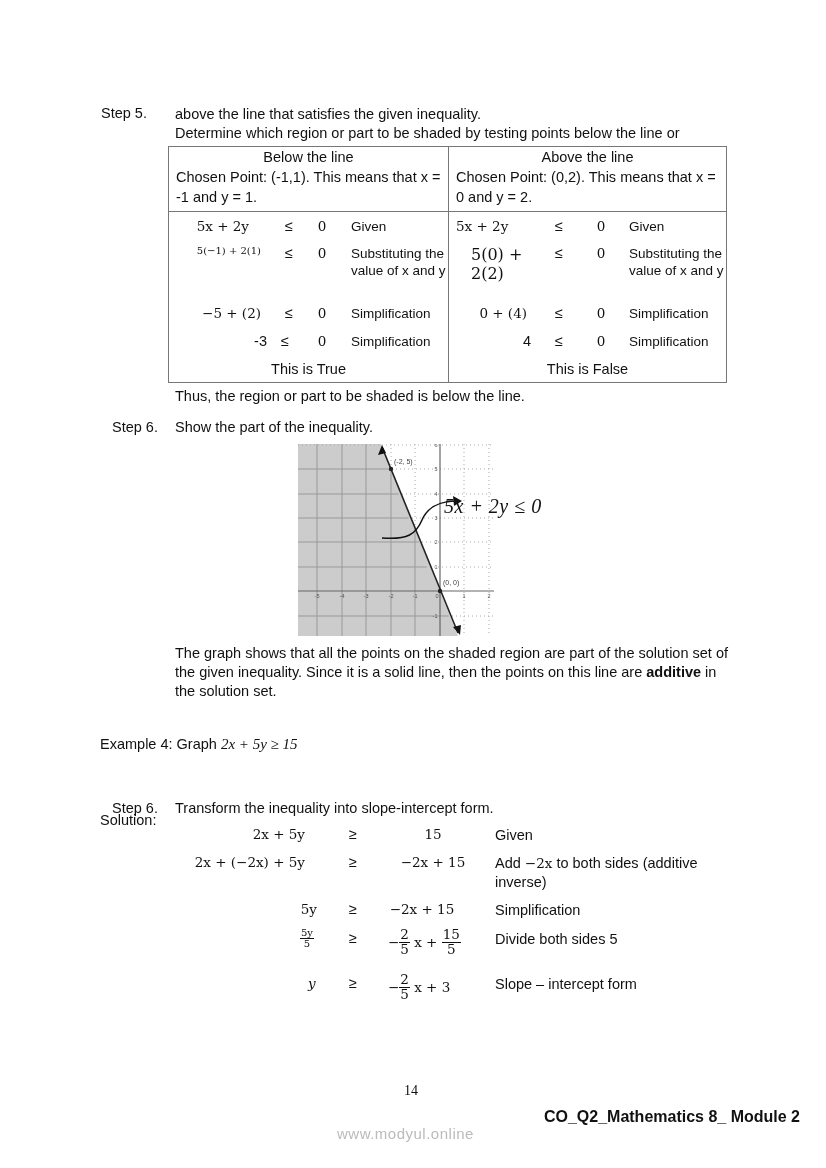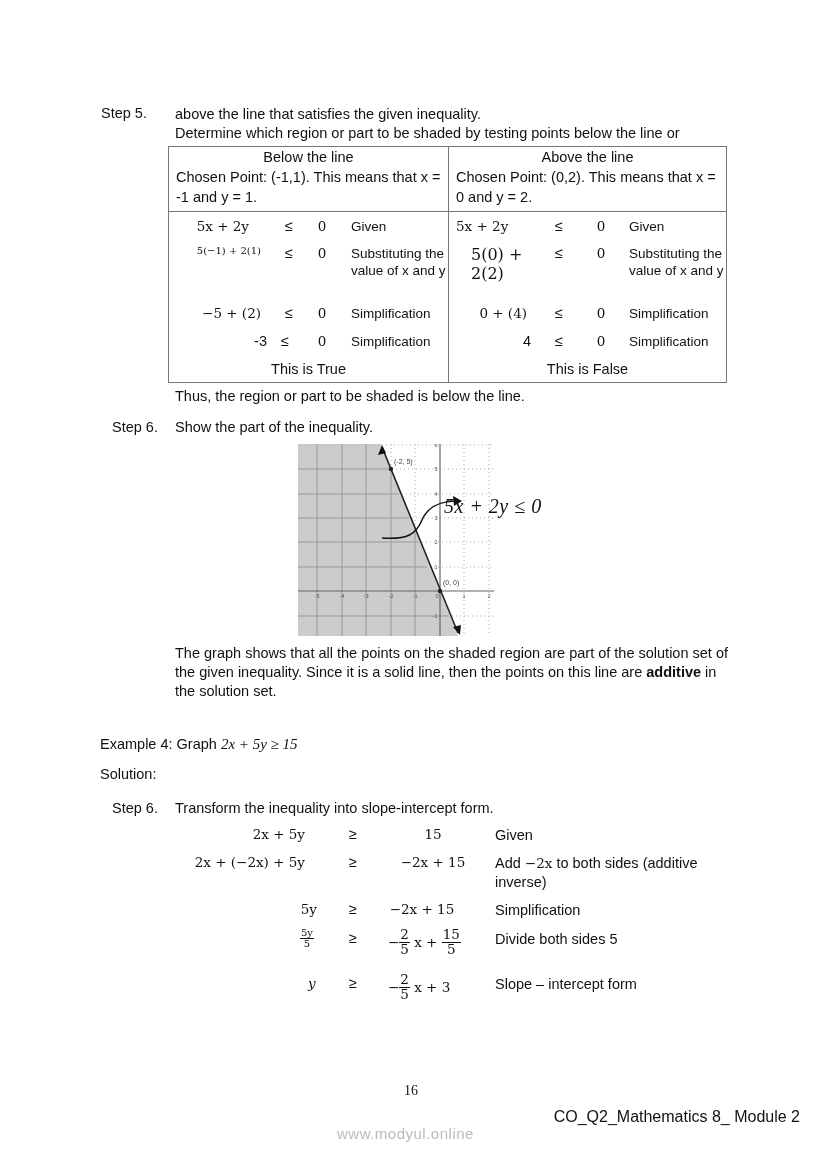--- a/index.html
+++ b/index.html
@@ -183,21 +183,21 @@
 </div>
 <div class="abs mathi" style="left:444px;top:459px;font-size:20px;letter-spacing:0.5px;margin-top:36px;">5x + 2y ≤ 0</div>
 
 <div class="abs" style="left:175px;top:644px;width:560px;line-height:19px;">
   <span>The graph shows that all the points on the shaded region are part of the solution set of the given inequality. Since it is a solid line, then the points on this line are </span><b>additive</b><span> in the solution set.</span>
 </div>
 
 <div class="abs" style="left:100px;top:736px;">
   <span>Example 4: Graph </span><span class="mathi" style="font-size:15px;">2x + 5y ≥ 15</span>
 </div>
-<div class="abs" style="left:100px;top:766px;">Solution:</div>
+<div class="abs" style="left:100px;top:812px;">Solution:</div>
 <div class="abs" style="left:112px;top:800px;">Step 6.</div>
 <div class="abs" style="left:175px;top:800px;">Transform the inequality into slope-intercept form.</div>
 
 <div class="abs" style="left:0;top:826px;width:826px;height:190px;">
   <div class="row" style="top:0;">
     <span class="alg-lhs math">2x + 5y</span>
     <span class="alg-rel">≥</span>
     <span class="alg-rhs math" style="left:378px;">15</span>
     <span class="alg-note">Given</span>
   </div>
@@ -241,15 +241,15 @@
       <span style="vertical-align:middle;">−</span><span class="frac">
           <span class="n">2</span>
           <span>5</span>
         </span>
       <span style="vertical-align:middle;">x + 3</span>
     </span>
     <span class="alg-note" style="top:2px;">Slope – intercept form</span>
   </div>
 </div>
 
-<div class="abs" style="left:404px;top:1083px;font-family:'Liberation Serif',serif;font-size:14px;">16</div>
-<div class="abs" style="right:26px;top:1108px;font-weight:normal;font-size:16px;">CO_Q2_Mathematics 8_ Module 2</div>
+<div class="abs" style="left:404px;top:1083px;font-family:'Liberation Serif',serif;font-size:14px;">14</div>
+<div class="abs" style="right:26px;top:1108px;font-weight:bold;font-size:16px;">CO_Q2_Mathematics 8_ Module 2</div>
 <div class="abs" style="left:337px;top:1125px;font-size:15px;color:#bbb;letter-spacing:0.5px;">www.modyul.online</div>
 
 </body></html>

